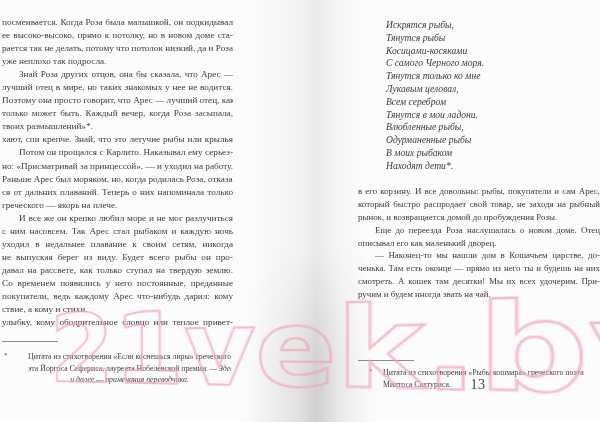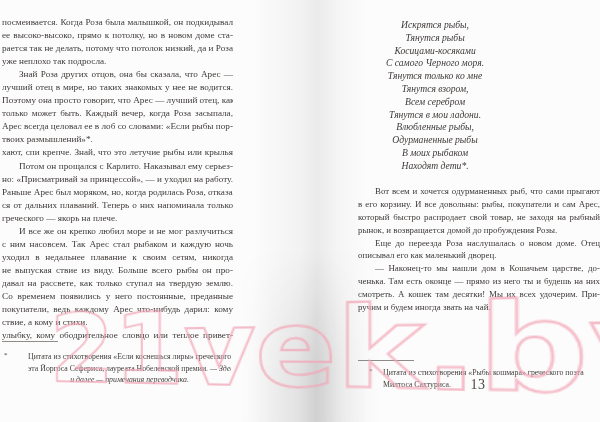--- a/index.html
+++ b/index.html
@@ -31,21 +31,21 @@
   .page-right .body-text{top:185px;width:242px;}
   .body-text .line{
     font-size:9.2px;line-height:13.05px;height:13.05px;color:#3e3a38;
     text-align:justify;text-align-last:justify;overflow:hidden;white-space:nowrap;
   }
   .page-right .body-text .line{font-size:8.9px;line-height:12.9px;height:12.9px;}
   .body-text .line.last{text-align-last:left;}
   .body-text .line.ind{text-indent:17px;}
 
   .poem{position:absolute;top:19px;left:28px;font-style:italic;}
-  .poem .line{font-size:9.6px;line-height:12.8px;color:#3e3a38;white-space:nowrap;text-align:center;}
+  .poem .line{font-size:9.6px;line-height:12.8px;color:#3e3a38;white-space:nowrap;}
 
   .fn-sep{position:absolute;width:56px;border-top:1px solid #8f8b89;}
   .page-left .fn-sep{top:341px;left:0;}
   .page-right .fn-sep{top:360px;left:0;}
 
   .footnote{position:absolute;font-size:7.8px;line-height:11.6px;color:#45413f;}
   .page-left .footnote{top:351px;left:0;width:229px;}
   .page-right .footnote{top:367px;left:0;width:242px;}
   .fn-marker{position:absolute;top:-1px;font-size:7px;}
   .page-left .fn-marker{left:2px;}
@@ -83,36 +83,35 @@
           <div class="line">посмеивается. Когда Роза была малышкой, он подкидывал</div>
           <div class="line">ее высоко-высоко, прямо к потолку, но в новом доме ста-</div>
           <div class="line">рается так не делать, потому что потолок низкий, да и Роза</div>
           <div class="line last">уже неплохо так подросла.</div>
         </div>
         <div class="para">
           <div class="line ind">Знай Роза других отцов, она бы сказала, что Арес —</div>
           <div class="line">лучший отец в мире, но таких знакомых у нее не водится.</div>
           <div class="line">Поэтому она просто говорит, что Арес — лучший отец, какой</div>
           <div class="line">только может быть. Каждый вечер, когда Роза засыпала,</div>
-          <div class="line">Арес всегда целовал ее в лоб со словами: «Если рыбы пор-</div>
           <div class="line last">твоих размышлений»*.</div>
           <div class="line">хают, спи крепче. Знай, что это летучие рыбы или крылья</div>
         </div>
         <div class="para">
           <div class="line ind">Потом он прощался с Карлито. Наказывал ему серьез-</div>
           <div class="line">но: «Присматривай за принцессой», — и уходил на работу.</div>
           <div class="line">Раньше Арес был моряком, но, когда родилась Роза, отказал-</div>
           <div class="line">ся от дальних плаваний. Теперь о них напоминала только</div>
           <div class="line last">греческого — якорь на плече.</div>
         </div>
         <div class="para">
           <div class="line ind">И все же он крепко любил море и не мог разлучиться</div>
           <div class="line">с ним насовсем. Так Арес стал рыбаком и каждую ночь</div>
           <div class="line">уходил в недальнее плавание к своим сетям, никогда</div>
-          <div class="line">не выпуская ствие из виду. Больше всего рыбы он про-</div>
+          <div class="line">не выпуская берег из виду. Будет всего рыбы он про-</div>
           <div class="line">давал на рассвете, как только ступал на твердую землю.</div>
           <div class="line">Со временем появились у него постоянные, преданные</div>
           <div class="line">покупатели, ведь каждому Арес что-нибудь дарил: кому</div>
           <div class="line last">ствие, а кому и стихи.</div>
           <div class="line">улыбку, кому ободрительное словцо или теплое привет-</div>
         </div>
       </div>
 
     <div class="fn-sep"></div>
 
@@ -124,32 +123,31 @@
     </div>
   </div>
 
   <div class="page page-right">
     <div class="poem">
         <div class="line">Искрятся рыбы,</div>
         <div class="line">Тянутся рыбы</div>
         <div class="line">Косицами-косяками</div>
         <div class="line">С самого Черного моря.</div>
         <div class="line">Тянутся только ко мне</div>
-        <div class="line">Тянутся взором,</div>
+        <div class="line">Лукавым целовал,</div>
         <div class="line">Всем серебром</div>
         <div class="line">Тянутся в мои ладони.</div>
         <div class="line">Влюбленные рыбы,</div>
         <div class="line">Одурманенные рыбы</div>
         <div class="line">В моих рыбаком</div>
         <div class="line">Находят дети*.</div>
       </div>
 
     <div class="body-text">
         <div class="para">
-          <div class="line ind">Вот всем и хочется одурманенных рыб, что сами прыгают</div>
           <div class="line">в его корзину. И все довольны: рыбы, покупатели и сам Арес,</div>
           <div class="line">который быстро распродает свой товар, не заходя на рыбный</div>
           <div class="line last">рынок, и возвращается домой до пробуждения Розы.</div>
         </div>
         <div class="para">
           <div class="line ind">Еще до переезда Роза наслушалась о новом доме. Отец</div>
           <div class="line last">описывал его как маленький дворец.</div>
         </div>
         <div class="para">
           <div class="line ind">— Наконец-то мы нашли дом в Кошачьем царстве, до-</div>

